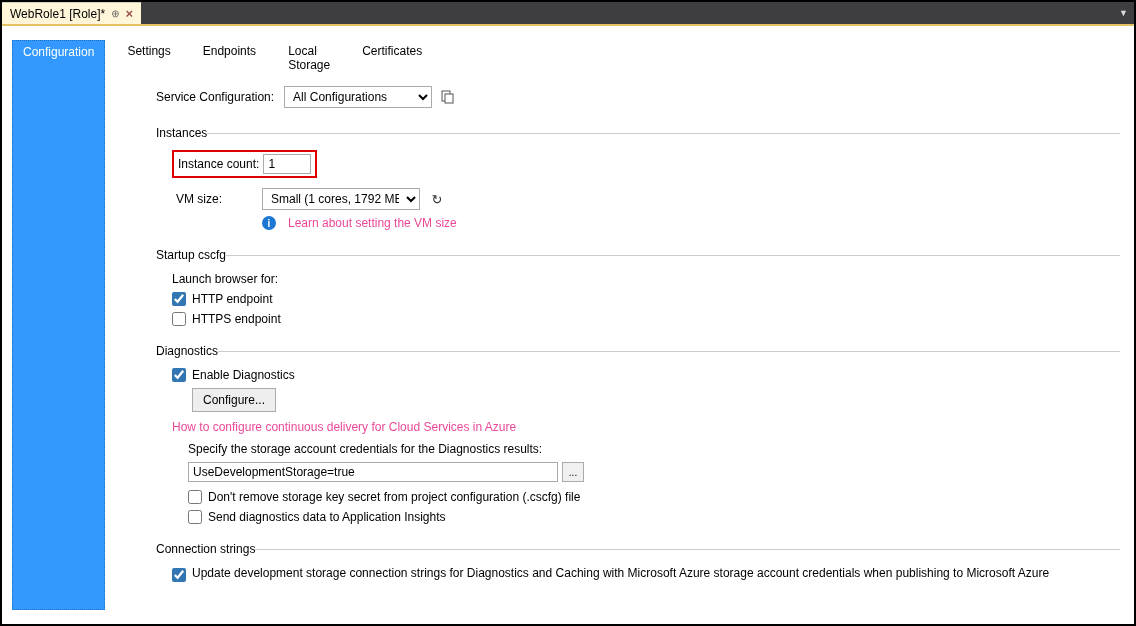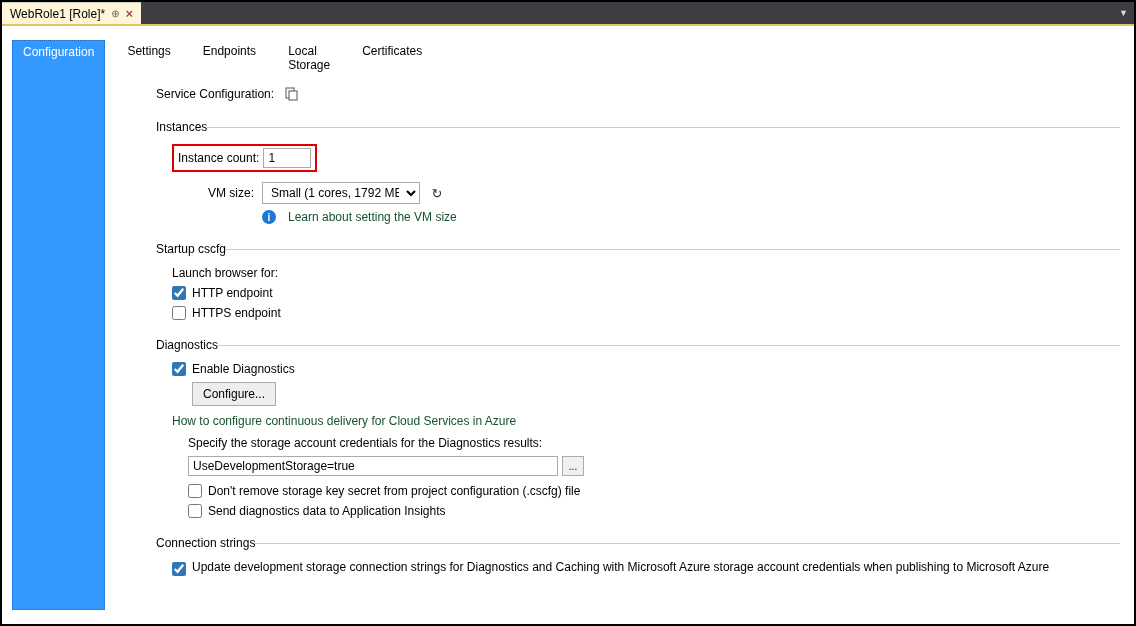--- a/index.html
+++ b/index.html
@@ -128,21 +128,21 @@
     .refresh-icon {
       width: 18px; height: 18px; display: inline-flex; align-items:center; justify-content:center;
       font-size: 13px; color: #333; cursor: pointer;
     }
     .info-icon {
       display: inline-flex; align-items: center; justify-content:center;
       width: 14px; height: 14px; border-radius: 50%;
       background: #1d78d4; color: #fff; font-size: 10px; font-weight: bold;
       margin-right: 4px;
     }
-    .link { color: #14532d; cursor: pointer; }
+    .link { color: #ec4899; cursor: pointer; }
 
     .indent { margin-left: 16px; }
     .sub-label { margin-bottom: 6px; display: block; }
 
     .checkbox-row {
       display: flex;
       align-items: center;
       gap: 6px;
       margin-bottom: 6px;
     }
@@ -202,41 +202,44 @@
     <div class="sidebar-item">Settings</div>
     <div class="sidebar-item">Endpoints</div>
     <div class="sidebar-item">Local Storage</div>
     <div class="sidebar-item">Certificates</div>
   </div>
 
   <div class="main">
 
     <div class="top-row">
       <span class="lbl">Service Configuration:</span>
+      <select class="config-select">
+        <option>All Configurations</option>
+      </select>
       <span class="mgr-icon">
         <svg width="14" height="14" viewBox="0 0 14 14">
             <rect x="1" y="1" width="8" height="10" fill="none" stroke="#555"></rect>
             <rect x="4" y="4" width="8" height="9" fill="#fff" stroke="#555"></rect>
           </svg>
       </span>
     </div>
 
     <div class="section">
       <div class="section-header">
         <span class="title">Instances</span>
         <span class="line"></span>
       </div>
       <div class="field-row" style="margin-bottom:10px;">
         <div class="highlight-box">
           <span>Instance count:</span>
           <input class="textfield instance" value="1" style="">
         </div>
       </div>
       <div class="field-row" style="margin-left:20px;">
-        <span class="lbl" style="width:78px;text-align:right;">VM size:</span>
+        <span class="lbl" style="width:78px;">VM size:</span>
         <select class="vm-select">
           <option>Small (1 cores, 1792 MB)</option>
         </select>
         <span class="refresh-icon">↻</span>
       </div>
       <div class="field-row" style="margin-left:106px;">
         <span class="info-icon">i</span>
         <span class="link">Learn about setting the VM size</span>
       </div>
     </div>

